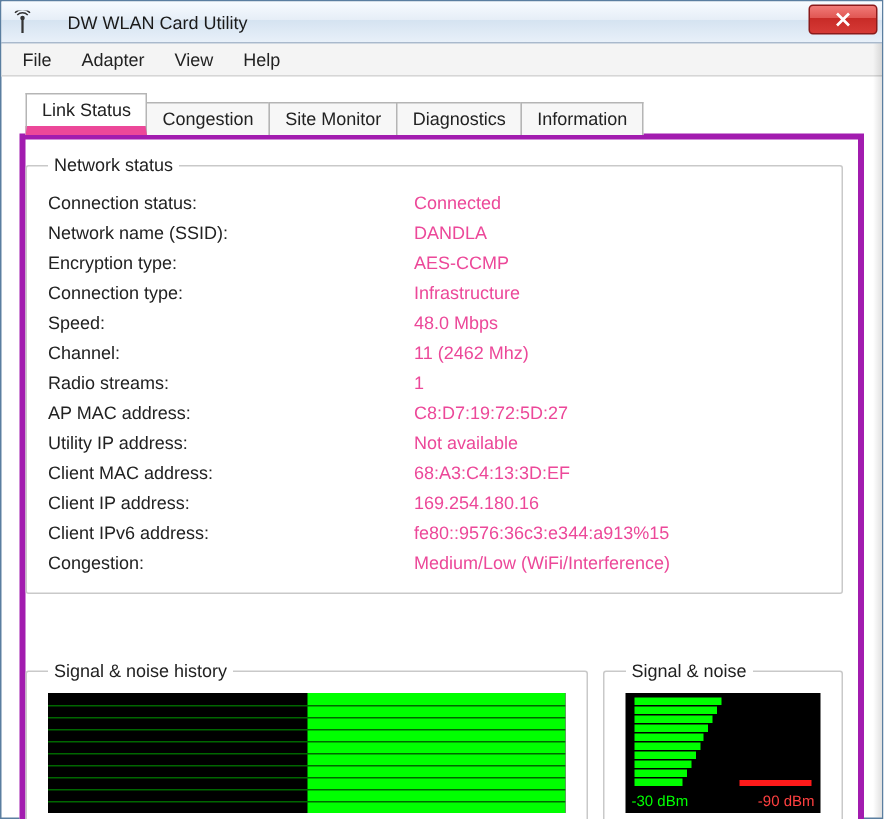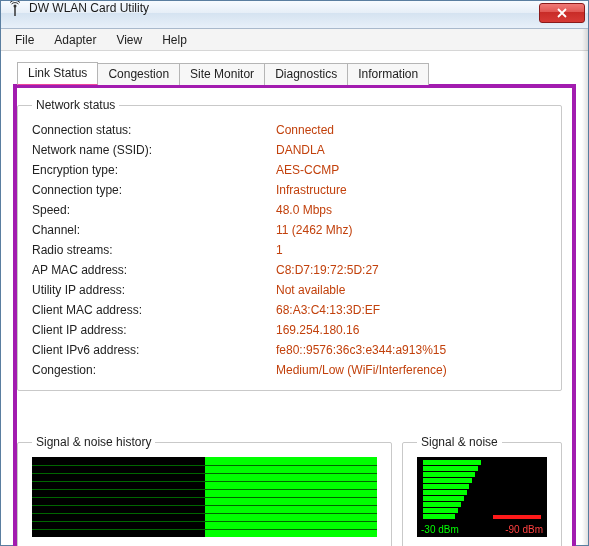--- a/index.html
+++ b/index.html
@@ -17,22 +17,24 @@
     height: 546px;
     border: 1px solid #5a7ea0;
     background: #fff;
     position: relative;
   }
   .titlebar {
     height: 28px;
     background: linear-gradient(to bottom, #f7fbff 0%, #e6eef7 45%, #d5e3f1 46%, #e8f0f9 100%);
     border-bottom: 1px solid #a9b9cc;
     display: flex;
+    align-items: center;
     padding: 0 4px 0 6px;
     position: relative;
+    gap: 16px;
   }
   .titlebar .app-icon {
     width: 16px; height: 16px; margin-right: 6px;
     display: inline-block;
     position: relative;
   }
   .titlebar .app-icon svg { width:16px; height:16px; }
   .titlebar .title {
     color: #1a1a1a;
     font-size: 12px;
@@ -76,21 +78,21 @@
     padding: 3px 10px 4px 10px;
     font-size: 12px;
     color: #222;
     margin-right: 0px;
     position: relative;
     top: 1px;
     cursor: default;
   }
   .tab.active {
     background: #fff;
-    border-bottom: 1px solid #ec4899;
+    border-bottom: 6px solid #ec4899;
     z-index: 2;
   }
   .tab + .tab { margin-left: -1px; }
   .tab-panel {
     border: 4px solid #a21caf;
     background: #fff;
     padding: 10px 10px 12px 0;
     min-height: 440px;
   }
   fieldset.group {
@@ -108,21 +110,21 @@
     display: flex;
     padding: 3px 0;
     gap: 24px;
   }
   .row .label {
     width: 220px;
     color: #222;
   }
   .row .value {
     flex: 1;
-    color: #c2410c;
+    color: #ec4899;
   }
   .lower {
     display: flex;
     gap: 10px;
     margin-top: 44px;
   }
   .hist-group { flex: 1; }
   .sn-group { width: 160px; }
   .hist-canvas {
     background: #000;

